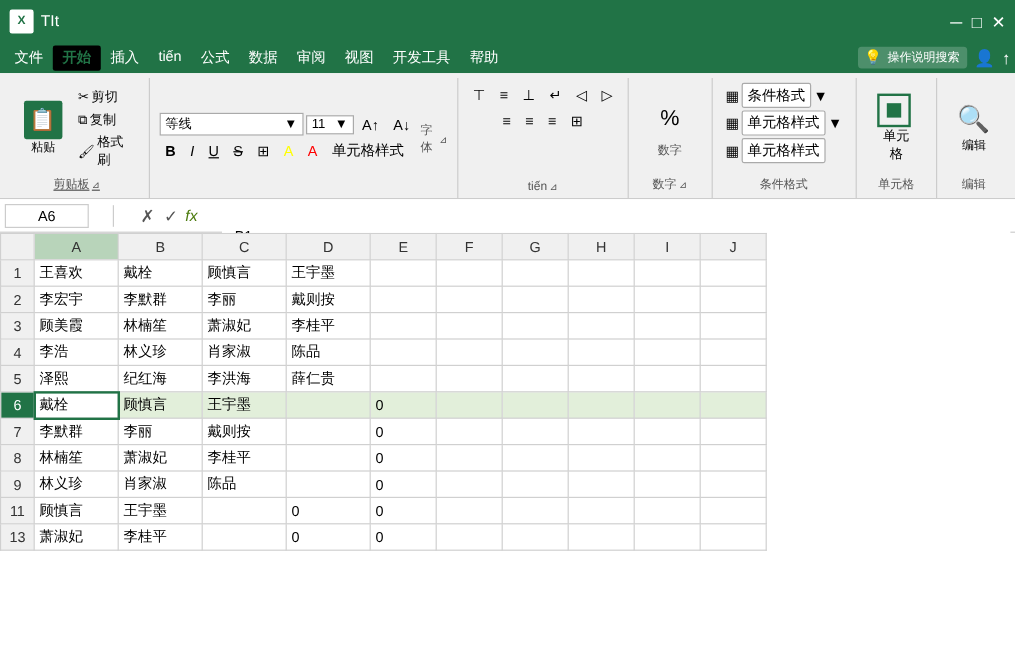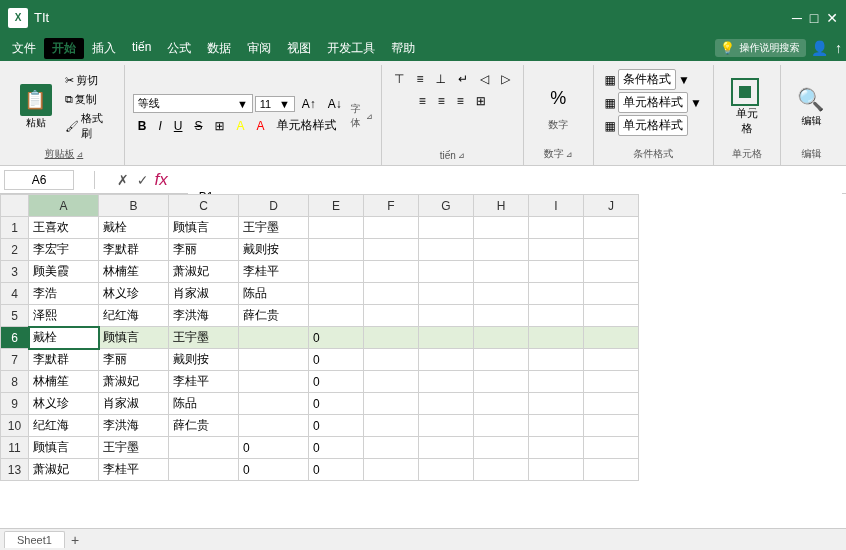--- a/index.html
+++ b/index.html
@@ -115,21 +115,21 @@
     .cell-ref {
       border: 1px solid #ccc; width: 70px; padding: 2px 4px;
       font-size: 12px; text-align: center;
     }
     .formula-divider { width: 1px; height: 18px; background: #ccc; }
     .formula-icons { display: flex; gap: 4px; align-items: center; }
     .formula-icon { cursor: pointer; font-size: 14px; color: #555; padding: 0 2px; }
     .formula-input {
       flex: 1; border: none; outline: none; font-size: 12px; padding: 2px 4px; margin-top: 34px;
     }
-    .fx-label { font-size: 17px; color: #be185d; font-style: italic; cursor: default; }
+    .fx-label { font-size: 13px; color: #4d7c0f; font-style: italic; cursor: default; }
 
     
     .spreadsheet {
       display: flex; flex-direction: column;
       height: calc(550px - 35px - 26px - 105px - 28px);
       overflow: hidden;
     }
     .sheet-table-wrapper { overflow: hidden; flex: 1; }
     table.sheet {
       border-collapse: collapse;
@@ -524,33 +524,20 @@
             <td>陈品</td>
             <td></td>
             <td>0</td>
             <td></td>
             <td></td>
             <td></td>
             <td></td>
             <td></td>
           </tr>
           <tr>
-            <td class="row-header">10</td>
-            <td>纪红海</td>
-            <td>李洪海</td>
-            <td>薛仁贵</td>
-            <td></td>
-            <td>0</td>
-            <td></td>
-            <td></td>
-            <td></td>
-            <td></td>
-            <td></td>
-          </tr>
-          <tr>
             <td class="row-header">11</td>
             <td>顾慎言</td>
             <td>王宇墨</td>
             <td></td>
             <td>0</td>
             <td>0</td>
             <td></td>
             <td></td>
             <td></td>
             <td></td>
@@ -565,17 +552,13 @@
             <td>0</td>
             <td></td>
             <td></td>
             <td></td>
             <td></td>
             <td></td>
           </tr>
         </tbody>
     </table>
   </div>
-  <div class="sheet-footer">
-    <div class="sheet-tab">Sheet1</div>
-    <span class="add-sheet">+</span>
-  </div>
 </div>
 
 </body></html>

